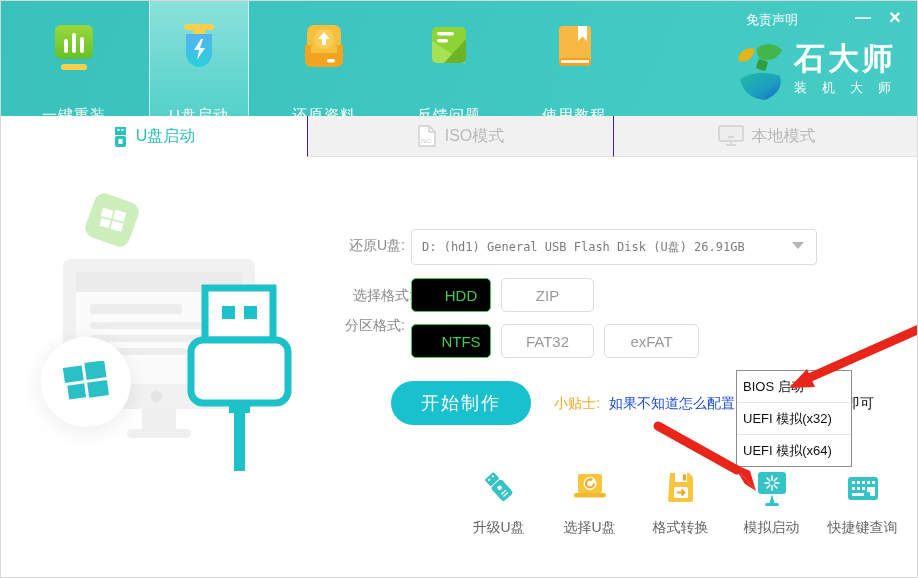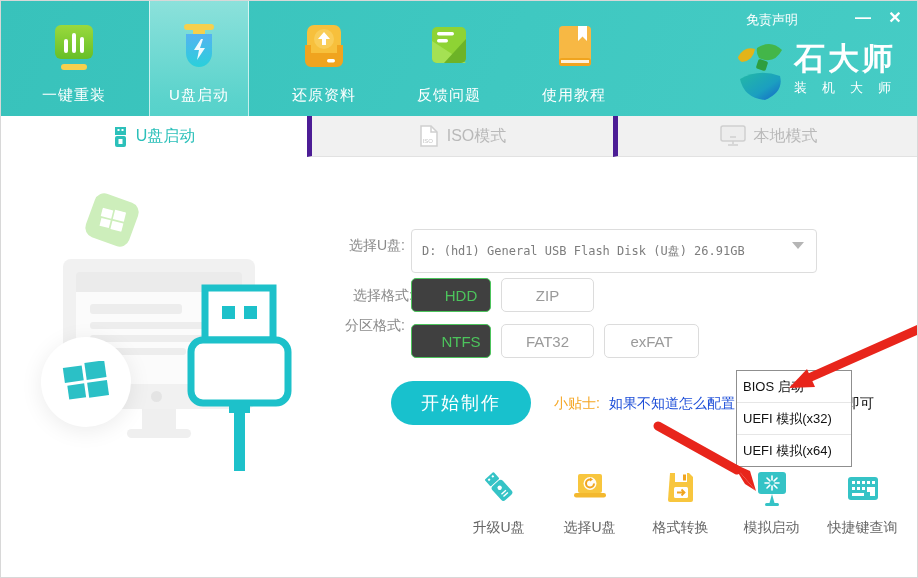--- a/index.html
+++ b/index.html
@@ -5,68 +5,68 @@
   * { margin:0; padding:0; box-sizing:border-box; }
   body { font-family:"Liberation Sans", sans-serif; background:#ffffff; }
   .window { position:relative; width:918px; height:578px; background:#fff; overflow:hidden;
             border:1px solid #d8d8d8; }
 
   
   .header { position:absolute; left:0; top:0; width:918px; height:115px;
             background:linear-gradient(115deg,#38c2bb 0%,#3fc8c1 55%,#46ccc5 100%); }
   .nav { position:absolute; left:23px; top:0; display:flex; height:115px; }
   .nav-item { width:100px; height:140px; margin-right:25px; display:flex; flex-direction:column;
-              align-items:center; justify-content:flex-start; padding-top:20px; cursor:pointer; position:relative; }
+              align-items:center; justify-content:flex-start; padding-top:20px; cursor:pointer; position:relative;gap:20px; }
   .nav-item.active { background:linear-gradient(180deg,#8ce1db 0%,#5bd3cc 70%,#4fd0c8 100%);
                      border-left:1px solid rgba(255,255,255,.65); border-right:1px solid rgba(255,255,255,.65); }
   .nav-item.active::after { content:""; position:absolute; left:0; bottom:0; width:100%; height:5px; background:#ffffff; }
   .nav-label { color:#ffffff; font-size:15px; margin-top:9px; letter-spacing:1px; }
 
   .disclaimer { position:absolute; top:10px; left:745px; color:#ffffff; font-size:13px; cursor:pointer; }
   .win-btn { position:absolute; top:6px; color:#ffffff; font-size:16px; width:24px; height:22px;
              text-align:center; line-height:22px; cursor:pointer; font-weight:bold; }
   .btn-min { left:850px; } .btn-close { left:882px; }
 
   .logo { position:absolute; left:733px; top:40px; display:flex; }
   .logo-text { margin-left:6px; }
   .logo-title { color:#ffffff; font-size:31px; font-weight:bold; letter-spacing:3px; line-height:36px; }
   .logo-sub { color:#ffffff; font-size:13px; letter-spacing:15px; margin-top:2px; white-space:nowrap; }
 
   
   .tabbar { position:absolute; left:0; top:115px; width:918px; height:41px; display:flex; }
   .tab { width:306px; height:41px; display:flex; align-items:center; justify-content:center;
-         background:#f1f1f1; border-left:5px solid #4c1d95; border-bottom:1px solid #e2e2e2;
+         background:#f1f1f1; border-left:1px solid #4c1d95; border-bottom:1px solid #e2e2e2;
          color:#b9b9b9; font-size:16px; cursor:pointer; gap:8px; }
   .tab.active { background:#ffffff; border-left:none; border-bottom:none; color:#2cc0ba; }
 
   
   .wm-square { position:absolute; left:88px; top:196px; width:46px; height:46px; background:#cdeebb;
                border-radius:10px; transform:rotate(20deg); display:flex; align-items:center; justify-content:center; }
   .monitor { position:absolute; left:62px; top:258px; width:192px; height:150px; background:#f1f1f1; border-radius:8px; }
   .monitor .screen { position:absolute; left:13px; top:13px; width:166px; height:112px; background:#fbfbfb; border-radius:3px; }
   .monitor .bar-top { position:absolute; left:0; top:0; width:166px; height:20px; background:#ebebeb; border-radius:3px 3px 0 0; }
   .monitor .line { position:absolute; background:#ededed; border-radius:3px; }
   .monitor .chin-dot { position:absolute; left:88px; top:132px; width:11px; height:11px; border-radius:50%; background:#e4e4e4; }
   .stand-neck { position:absolute; left:141px; top:408px; width:34px; height:20px; background:#efefef; }
   .stand-base { position:absolute; left:126px; top:428px; width:64px; height:9px; background:#efefef; border-radius:5px; }
   .win-circle { position:absolute; left:40px; top:336px; width:90px; height:90px; background:#ffffff; border-radius:50%;
                 box-shadow:0 4px 22px rgba(0,0,0,.08); display:flex; align-items:center; justify-content:center; }
   .usb-plug { position:absolute; left:180px; top:278px; }
 
   
   .form-label { position:absolute; width:76px; text-align:right; color:#8a8a8a; font-size:14px; }
-  .usb-select { position:absolute; left:410px; top:228px; width:406px; height:44px; border:1px solid #ddd;
+  .usb-select { position:absolute; left:410px; top:228px; width:406px; height:36px; border:1px solid #ddd;
                 border-radius:4px; background:#fff; display:flex; align-items:center; cursor:pointer; }
   .usb-select-text { margin-left:10px; font-family:"DejaVu Sans Mono", monospace; font-size:12px; color:#7d7d7d; }
   .caret { position:absolute; right:12px; top:12px; width:0; height:0;
            border-left:6px solid transparent; border-right:6px solid transparent; border-top:7px solid #b5b5b5; }
 
   .opt-btn { position:absolute; height:34px; border:1px solid #dcdcdc; border-radius:5px; background:#fff;
              color:#9a9a9a; font-size:15px; display:flex; align-items:center; justify-content:center; cursor:pointer; }
-  .opt-btn.selected { border-color:#4cc45c; color:#4cc45c; background:#404040;padding-left:20px; }
+  .opt-btn.selected { border-color:#4cc45c; color:#4cc45c; background:#000000;padding-left:20px; }
 
   .start-btn { position:absolute; left:390px; top:380px; width:140px; height:44px; border-radius:22px;
                background:#18c1cd; color:#ffffff; font-size:18px; letter-spacing:2px; border:none;
                display:flex; align-items:center; justify-content:center; cursor:pointer; }
 
   .tip-label { position:absolute; left:553px; top:394px; color:#f5a623; font-size:14px; z-index:1; }
   .tip-text-a { position:absolute; left:608px; top:394px; color:#1d4ed8; font-size:14px; z-index:1; white-space:nowrap; }
   .tip-text-b { position:absolute; left:845px; top:394px; color:#000000; font-size:14px; z-index:1; }
 
   
@@ -250,21 +250,21 @@
     <svg width="118" height="196" viewBox="0 0 118 196">
       <rect x="24" y="9" width="68" height="52" fill="#ffffff" stroke="#1dc1ca" stroke-width="7"></rect>
       <rect x="41" y="27" width="13" height="13" fill="#1dc1ca"></rect>
       <rect x="63" y="27" width="13" height="13" fill="#1dc1ca"></rect>
       <rect x="10" y="61" width="97" height="63" rx="12" fill="#ffffff" stroke="#1dc1ca" stroke-width="7"></rect>
       <rect x="48" y="124" width="21" height="10" fill="#1dc1ca"></rect>
       <rect x="53" y="134" width="11" height="58" fill="#1dc1ca"></rect>
     </svg>
   </div>
 
-  <div class="form-label" style="left:328px; top:236px;">选择U盘:</div>
+  <div class="form-label" style="left:328px; top:236px;">还原U盘:</div>
   <div class="usb-select">
     <span class="usb-select-text">D: (hd1) General USB Flash Disk (U盘) 26.91GB</span>
     <span class="caret"></span>
   </div>
 
   <div class="form-label" style="left:336px; top:286px;">选择格式:</div>
   <div class="opt-btn selected" style="left:410px; top:277px; width:80px;">HDD</div>
   <div class="opt-btn" style="left:500px; top:277px; width:93px;">ZIP</div>
 
   <div class="form-label" style="left:328px; top:316px;">分区格式:</div>

